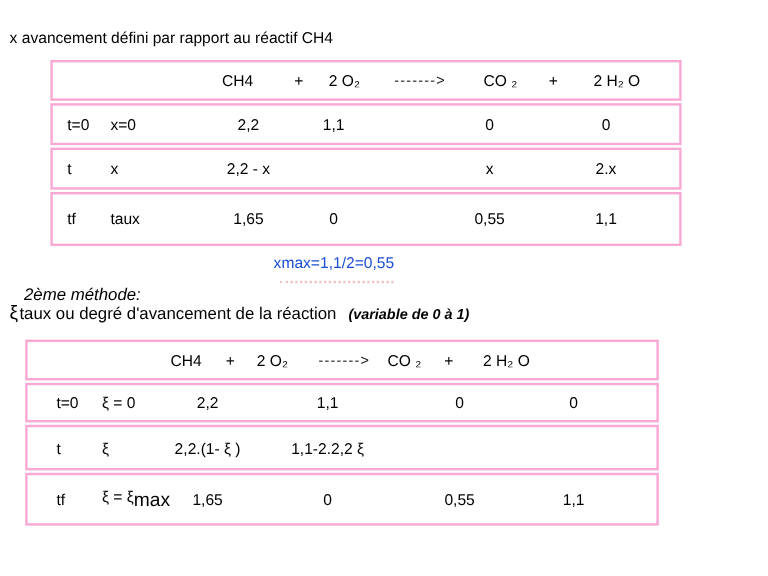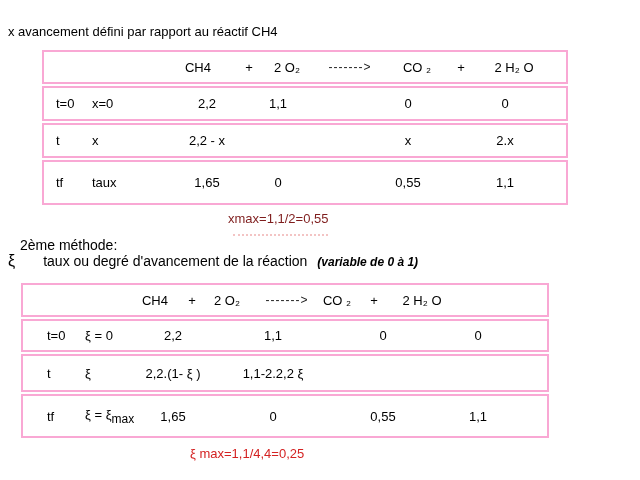--- a/index.html
+++ b/index.html
@@ -5,24 +5,24 @@
   html, body { margin:0; padding:0; background:#ffffff; }
   .page {
     position:relative; width:640px; height:480px; background:#fff;
     font-family:"Liberation Sans", sans-serif; color:#000; overflow:hidden;
   }
   .txt { position:absolute; font-size:13px; white-space:pre; }
 
   
   .m1-title { left:8px; top:7px; }
   .m1-sub   { left:8px; top:24px; }
-  .m2-title { left:20px; top:237px; font-size:14px; }
+  .m2-title { left:20px; top:237px; font-size:14px;font-style:italic; }
   .m2-line  { left:8px; top:253px; display:flex; align-items:baseline; }
   .xi-sym   { font-size:16px; line-height:16px; }
-  .m2-sub   { margin-left:28px; font-size:14px; }
+  .m2-sub   { margin-left:1px; font-size:14px; }
   .m2-note  { margin-left:10px; font-size:12px; font-style:italic; font-weight:bold; }
 
   
   .tbl { position:absolute; }
   .t1 { left:42px; top:50px; width:526px; height:157px; }
   .t2 { left:21px; top:283px; width:528px; height:157px; }
   .row { position:absolute; left:0; right:0; border:2px solid #f9a8d4; background:#fff; box-sizing:border-box; }
   .t1 .r0 { top:0;     height:34px; }
   .t1 .r1 { top:36px;  height:35px; }
   .t1 .r2 { top:73px;  height:35px; }
@@ -63,21 +63,21 @@
   .t2 .h4 { left:229px; width:70px; }
   .t2 .h5 { left:292px; width:44px; }
   .t2 .h6 { left:339px; width:24px; }
   .t2 .h7 { left:369px; width:60px; }
   .t2 .c1 { left:95px;  width:110px; }
   .t2 .c2 { left:195px; width:110px; }
   .t2 .c3 { left:305px; width:110px; }
   .t2 .c4 { left:400px; width:110px; }
 
   .arrow { font-size:12px; letter-spacing:1px; color:#222; }
-  .mix sub { font-size:12px;text-align:center; }
+  .mix sub { font-size:16px;text-align:center; }
 
   .rednote { position:absolute; font-size:13px; white-space:pre; }
   .n1 { left:228px; top:211px; }
   .n2 { left:190px; top:446px; }
   .faint { position:absolute; left:233px; top:234px; width:95px; height:0;
            border-top:2px dotted rgba(214,60,60,0.30); }
 </style>
 </head>
 <body>
 
@@ -113,21 +113,21 @@
     <div class="row r3">
       <span class="lab lt1">tf</span>
       <span class="lab lt2">taux</span>
       <span class="cell c1">1,65</span>
       <span class="cell c2">0</span>
       <span class="cell c3">0,55</span>
       <span class="cell c4">1,1</span>
     </div>
   </div>
 
-  <div class="rednote n1" style="color: #7f1d1d;">xmax=1,1/2=0,55</div>
+  <div class="rednote n1" style="color: #1d4ed8;">xmax=1,1/2=0,55</div>
   <div class="faint"></div>
 
   <div class="txt m2-title">2ème méthode:</div>
   <div class="txt m2-line">
     <span class="xi-sym">ξ</span>
     <span class="m2-sub">taux ou degré d'avancement de la réaction</span>
     <span class="m2-note">(variable de 0 à 1)</span>
   </div>
 
   <div class="tbl t2">
@@ -157,15 +157,14 @@
     <div class="row r3">
       <span class="lab lt1">tf</span>
       <span class="lab lt2 mix"><span class="mix"><span>ξ = ξ</span><sub>max</sub></span></span>
       <span class="cell c1">1,65</span>
       <span class="cell c2">0</span>
       <span class="cell c3">0,55</span>
       <span class="cell c4">1,1</span>
     </div>
   </div>
 
-  <div class="rednote n2" style="color: rgb(212, 34, 34);">ξ max=1,1/4,4=0,25</div>
 
 </div>
 
 </body></html>

